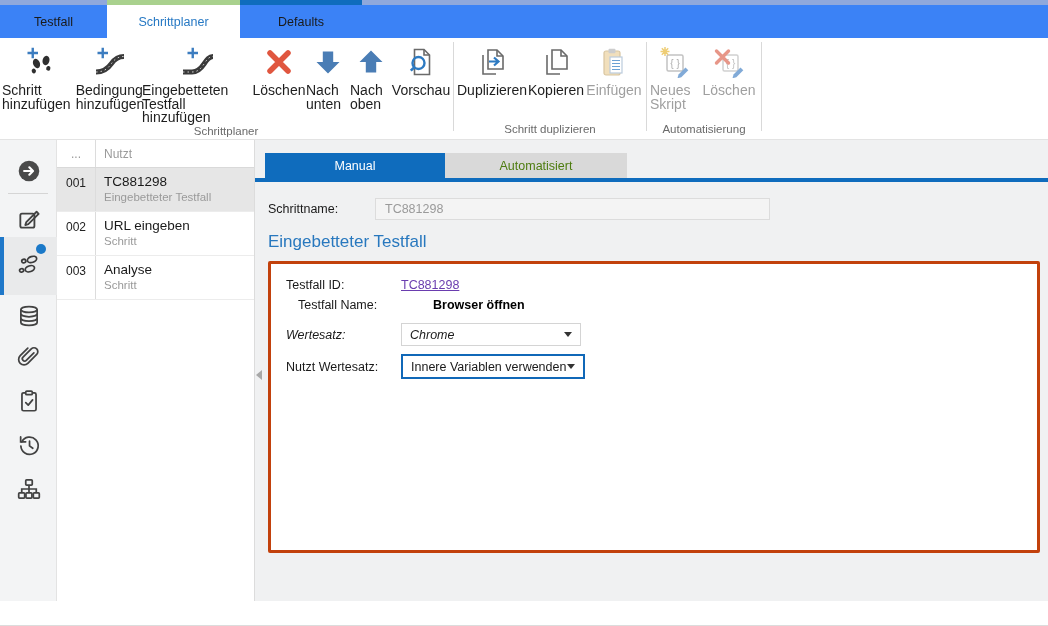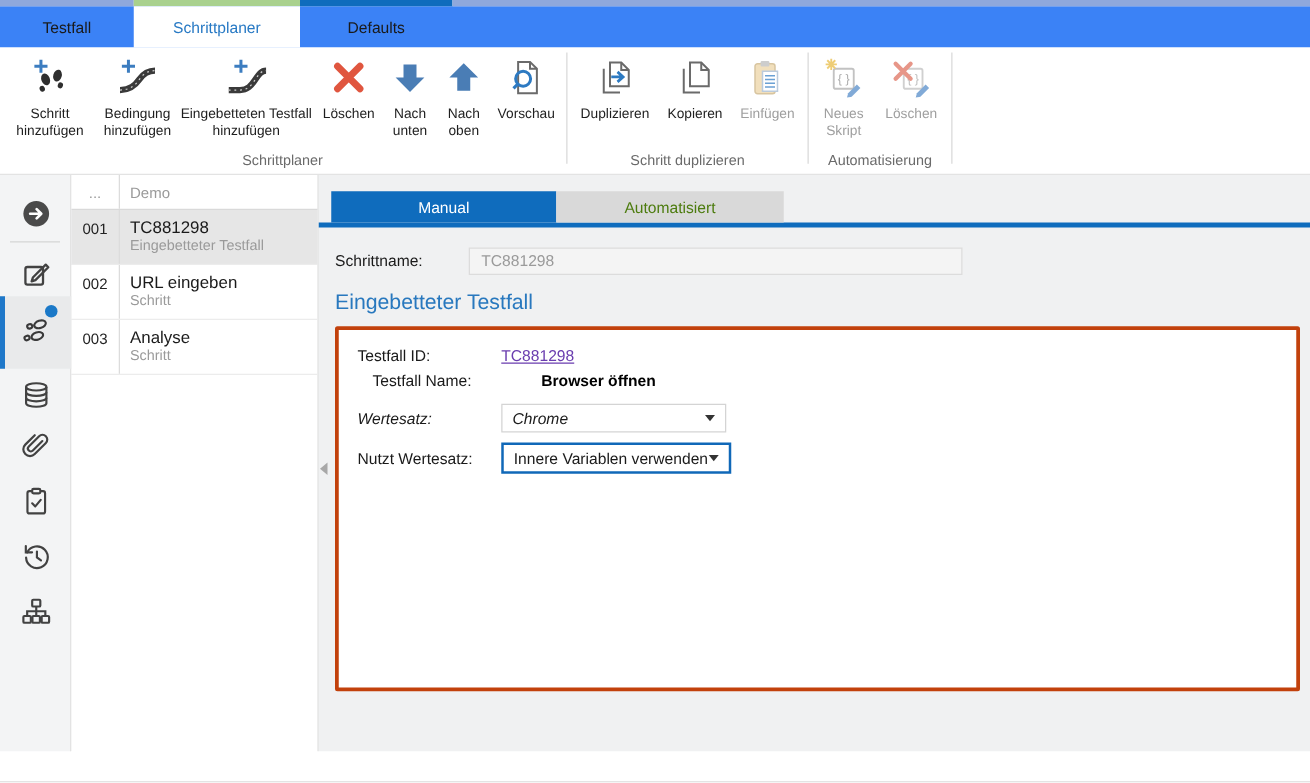--- a/index.html
+++ b/index.html
@@ -23,22 +23,22 @@
   .ttab.t3 { width:122px; }
 
   
   .ribbon { display:flex; height:102px; background:#fff;
     border-bottom:1px solid #e3e3e3; padding-left:2px; }
   .rgroup { display:flex; flex-direction:column; padding-top:4px; }
   .rg-buttons { flex:1; display:flex; align-items:flex-start; }
   .rg-label { text-align:center; font-size:11.5px; color:#6a6a6a; padding-bottom:4px; }
   .rbtn { display:flex; flex-direction:column; align-items:center; padding-top:4px; }
   .rbtn svg { width:32px; height:32px; }
-  .rbtn .blab { margin-top:2px; font-size:11px; line-height:13.5px;
-    text-align:center; color:#1e1e1e; }
+  .rbtn .blab { margin-top:2px; font-size:14px; line-height:13.5px;
+    text-align:left; color:#1e1e1e; }
   .rbtn.disabled .blab { color:#9f9f9f; }
   .rbtn.disabled svg { opacity:.7; }
   .rsep { width:1px; background:#d9d9d9; margin:4px 3px 8px 3px; }
 
   
   .workspace { display:flex; height:461px; }
 
   .sidebar { position:relative; width:57px; background:#f3f4f5;
     border-right:1px solid #e3e3e3; }
   .sicon { position:absolute; left:16px; width:26px; height:26px; }
@@ -307,21 +307,21 @@
         <rect x="9.2" y="15.5" width="5.5" height="5" rx="0.8"></rect>
         <rect x="16" y="15.5" width="5.5" height="5" rx="0.8"></rect>
         <path d="M12 8.5v3.5M12 12v3.5M5.3 15.5V12h13.4v3.5"></path>
           </svg>
       </div>
     </div>
 
     <div class="stepslist">
       <div class="lheader">
         <div class="c1">...</div>
-        <div class="c2">Demo</div>
+        <div class="c2">Nutzt</div>
       </div>
       <div class="lrow selected">
         <div class="num">001</div>
         <div class="info">
           <div class="title">TC881298</div>
           <div class="sub">Eingebetteter Testfall</div>
         </div>
       </div>
       <div class="lrow">
         <div class="num">002</div>

